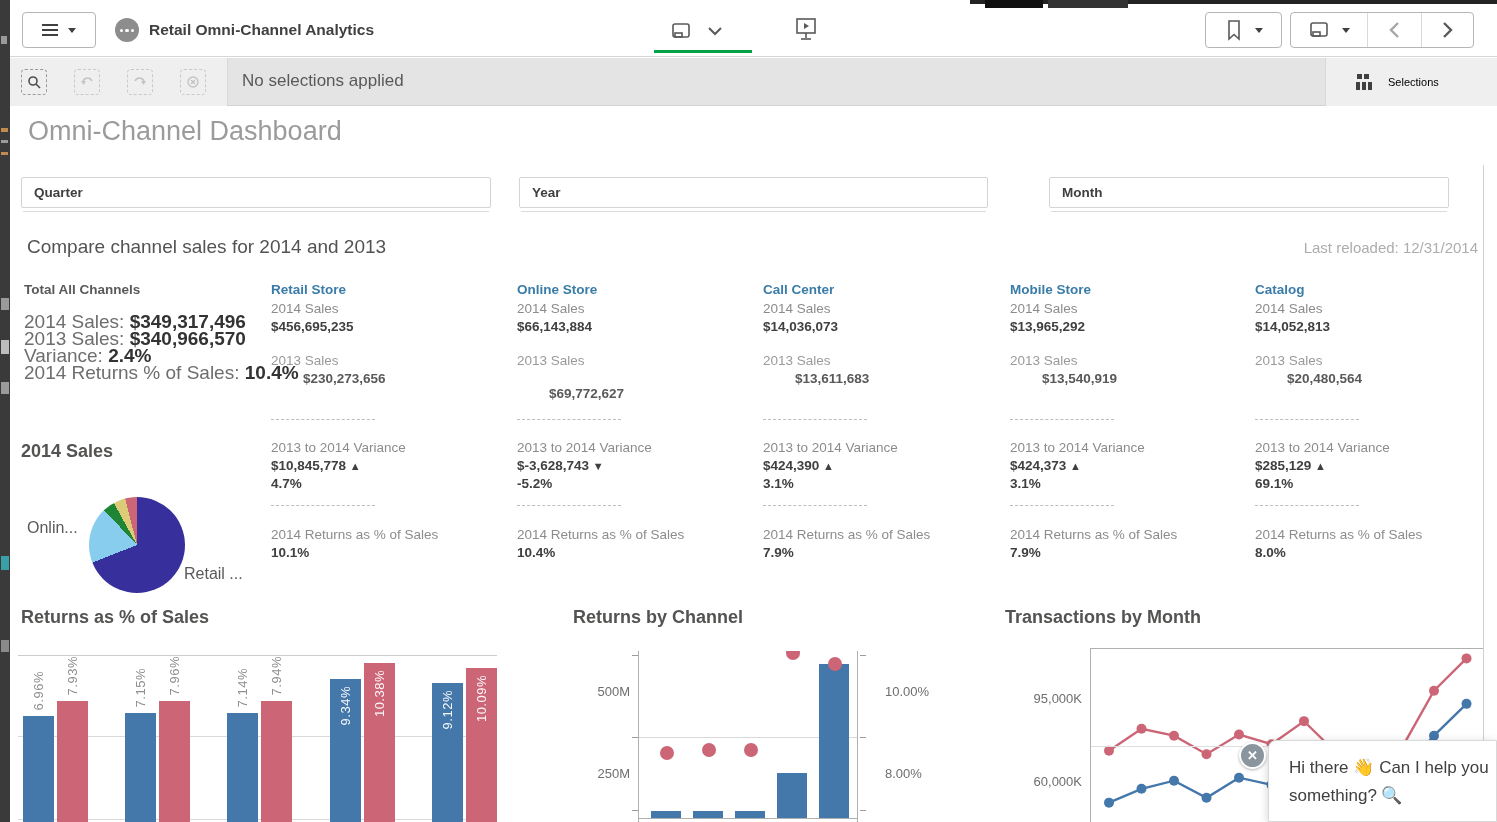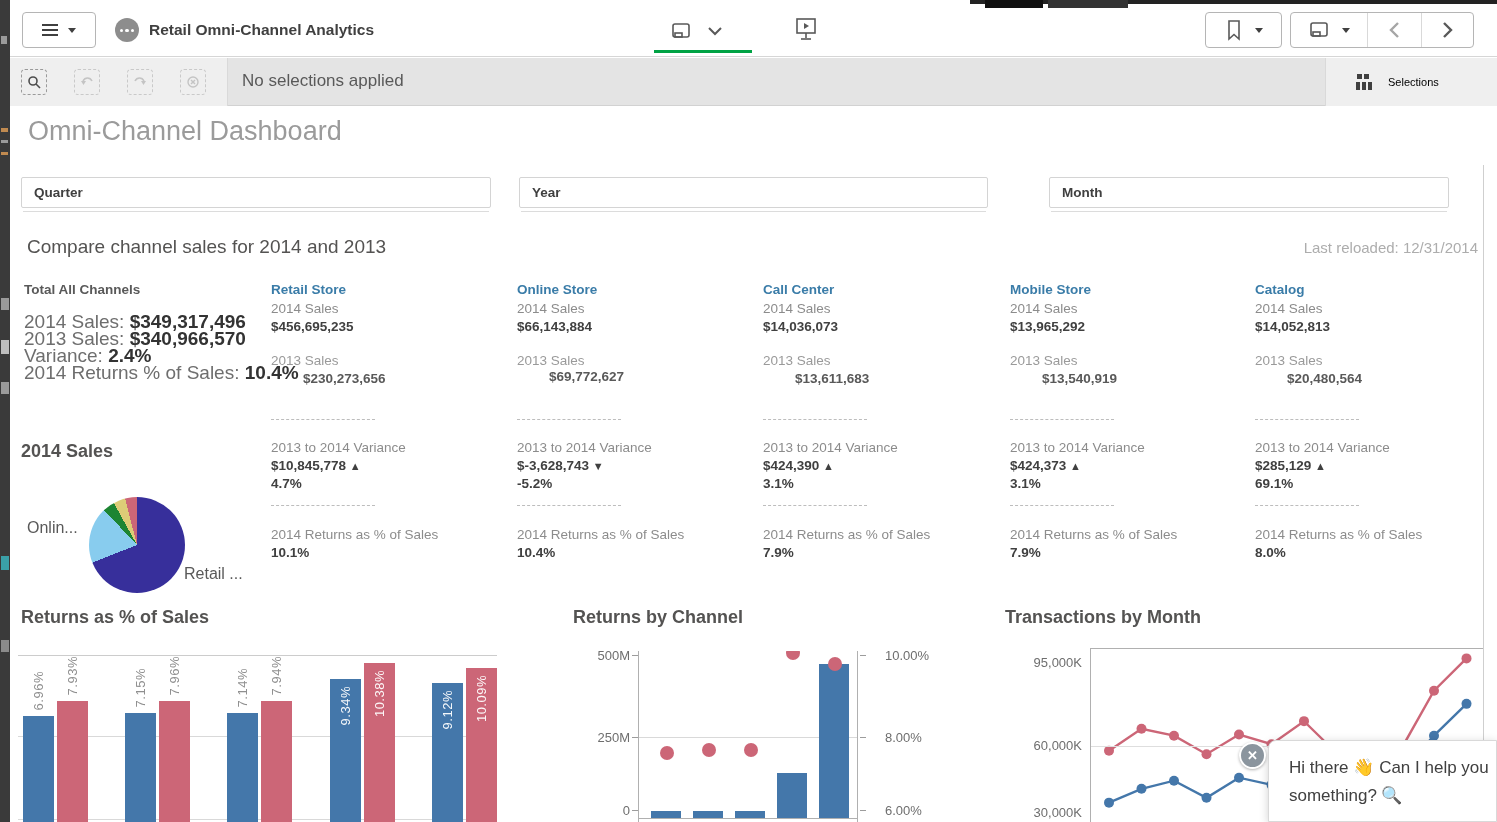--- a/index.html
+++ b/index.html
@@ -58,21 +58,21 @@
   .kpi-col .divider { position:absolute; width:104px; border-top:1px dashed #bdbdbd; }
   .arrow { font-size:11px; }
 
   
   #pie-title { left:21px; top:441px; font-size:18px; font-weight:700; color:#545352; }
   #pie { left:89px; top:497px; width:96px; height:96px; border-radius:50%; }
   .pie-label { position:absolute; font-size:16px; color:#595959; }
 
   
   .chart-title { position:absolute; top:607px; font-size:18px; font-weight:700; color:#545352; }
-  .tick { position:absolute; font-size:13px; color:#6e6e6e; }
+  .tick { position:absolute; font-size:13px; color:#6e6e6e;margin-top:36px; }
 
   
   #barchart { left:18px; top:655px; width:479px; height:167px; border-top:1px solid #cccccc; overflow:hidden; }
   #barchart .grid { position:absolute; left:0; right:0; height:1px; background:#d9d9d9; }
   #barchart .bar { position:absolute; bottom:0; width:31px; }
   .vlabel { position:absolute; writing-mode:vertical-lr; transform:rotate(180deg); font-size:13px; letter-spacing:.5px; white-space:nowrap; }
   .vlabel.out { color:#8f8f8f; }
   .vlabel.in  { color:rgba(255,255,255,.95); }
 
   
@@ -367,21 +367,21 @@
       <span class="val" style="top:194px">4.7%</span>
       <div class="divider" style="top:223px"></div>
       <span class="lab" style="top:245px">2014 Returns as % of Sales</span>
       <span class="val" style="top:263px">10.1%</span>
     </div>
     <div class="kpi-col" style="left: 517px;">
       <span class="name">Online Store</span>
       <span class="lab" style="top:19px">2014 Sales</span>
       <span class="val" style="top:37px">$66,143,884</span>
       <span class="lab" style="top:71px; color:#9a9a9a">2013 Sales</span>
-      <span class="val muted" style="top:87px">$69,772,627</span>
+      <span class="val muted" style="top:104px">$69,772,627</span>
       <div class="divider" style="top:137px"></div>
       <span class="lab" style="top:158px">2013 to 2014 Variance</span>
       <span class="val" style="top:176px">$-3,628,743 <span class="arrow">▼</span></span>
       <span class="val" style="top:194px">-5.2%</span>
       <div class="divider" style="top:223px"></div>
       <span class="lab" style="top:245px">2014 Returns as % of Sales</span>
       <span class="val" style="top:263px">10.4%</span>
     </div>
     <div class="kpi-col" style="left: 763px;">
       <span class="name">Call Center</span>

